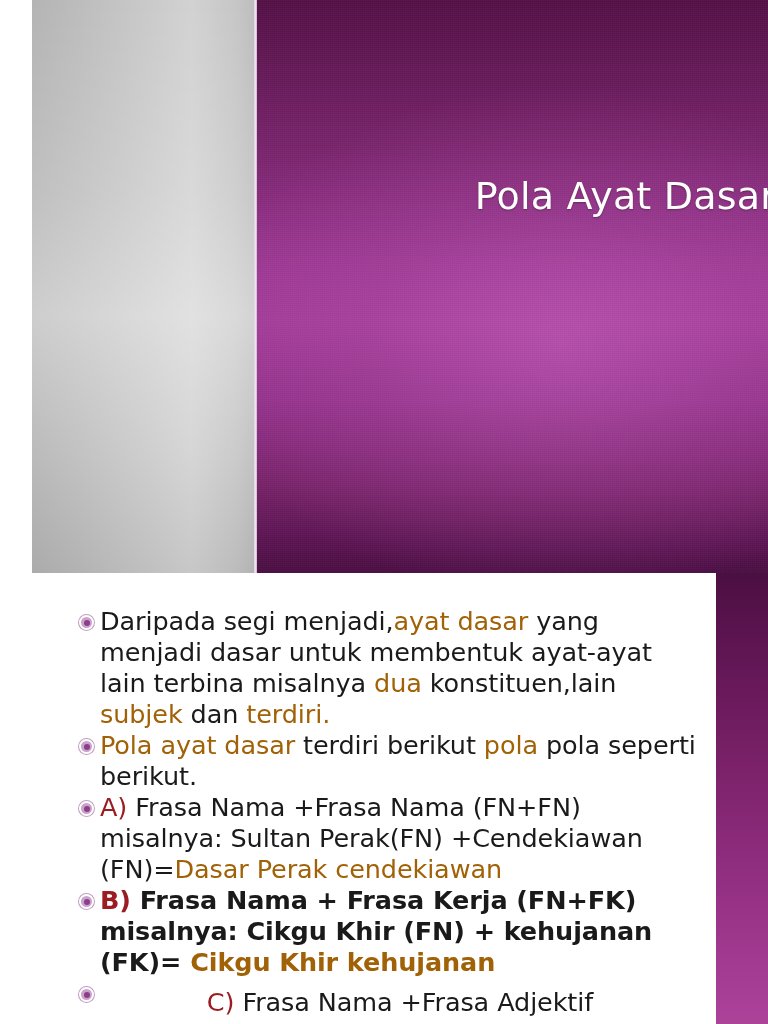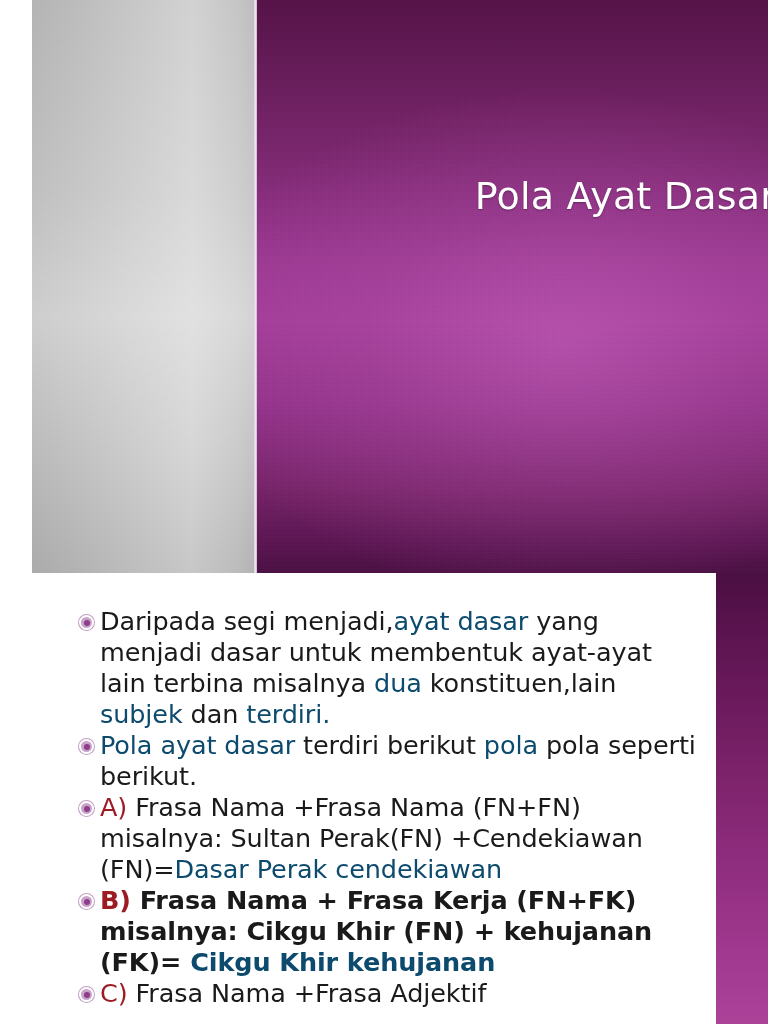--- a/index.html
+++ b/index.html
@@ -166,21 +166,21 @@
   .para {
     position: absolute;
     left: 68px;
     width: 600px;
     font-size: 25.5px;
     line-height: 31px;
     color: #1a1a1a;
     letter-spacing: -0.1px;
   }
 
-  .red    { color: #0c4a6e; text-align: right; }
+  .red    { color: #a16207; text-align: right; }
   .red-dk { color: #9b1c23; }
 
   #fade-bottom {
     position: absolute;
     left: 0;
     bottom: 0;
     width: 684px;
     height: 10px;
     background: linear-gradient(to bottom, rgba(255,255,255,0) 0%, #ffffff 85%);
     pointer-events: none;
@@ -205,18 +205,18 @@
     <div id="bullet-list">
         <span class="bullet-marker" style="top: 42px;"></span>
         <div class="para" id="bullet-1" style="top: 33px;"><span>Daripada segi menjadi,</span><span class="red">ayat dasar</span><span> yang menjadi dasar untuk membentuk ayat-ayat lain terbina misalnya </span><span class="red">dua</span><span> konstituen,lain </span><span class="red">subjek</span><span> dan </span><span class="red">terdiri.</span></div>
         <span class="bullet-marker" style="top: 166px;"></span>
         <div class="para" id="bullet-2" style="top: 157px;"><span class="red">Pola ayat dasar</span><span> terdiri berikut </span><span class="red">pola</span><span> pola seperti berikut.</span></div>
         <span class="bullet-marker" style="top: 228px;"></span>
         <div class="para" id="bullet-3" style="top: 219px;"><span class="red-dk">A)</span><span> Frasa Nama +Frasa Nama (FN+FN) misalnya: Sultan Perak(FN) +Cendekiawan (FN)=</span><span class="red">Dasar Perak cendekiawan</span></div>
         <span class="bullet-marker" style="top: 321px;"></span>
         <div class="para" id="bullet-4" style="top: 312px; font-weight: bold;"><span class="red-dk">B)</span><span> Frasa Nama + Frasa Kerja (FN+FK) misalnya: Cikgu Khir (FN) + kehujanan (FK)= </span><span class="red">Cikgu Khir kehujanan</span></div>
         <span class="bullet-marker" style="top: 414px;"></span>
-        <div class="para" id="bullet-5" style="top: 405px;"><span class="red-dk">C)</span><span> Frasa Nama +Frasa Adjektif</span></div>
+        <div class="para" id="bullet-5" style="top: 414px; text-align: center;"><span class="red-dk">C)</span><span> Frasa Nama +Frasa Adjektif</span></div>
       </div>
     <div id="fade-bottom"></div>
   </div>
 
 </div>
 
 </body></html>

